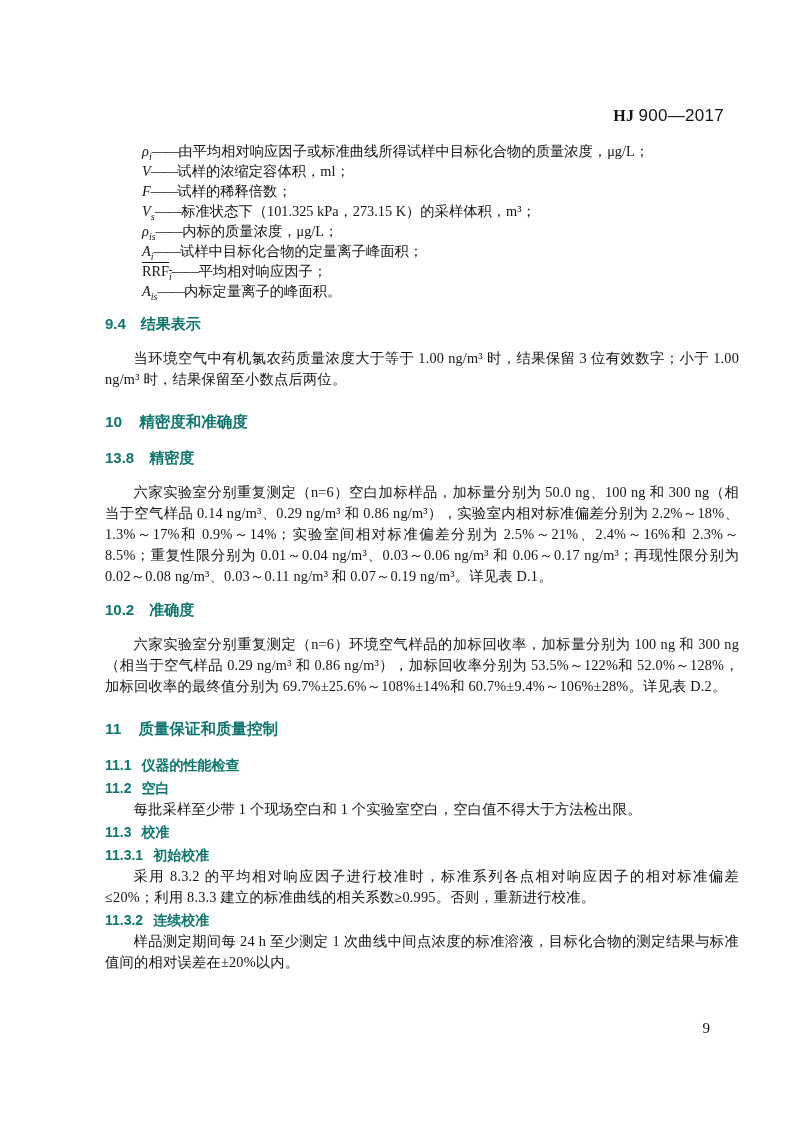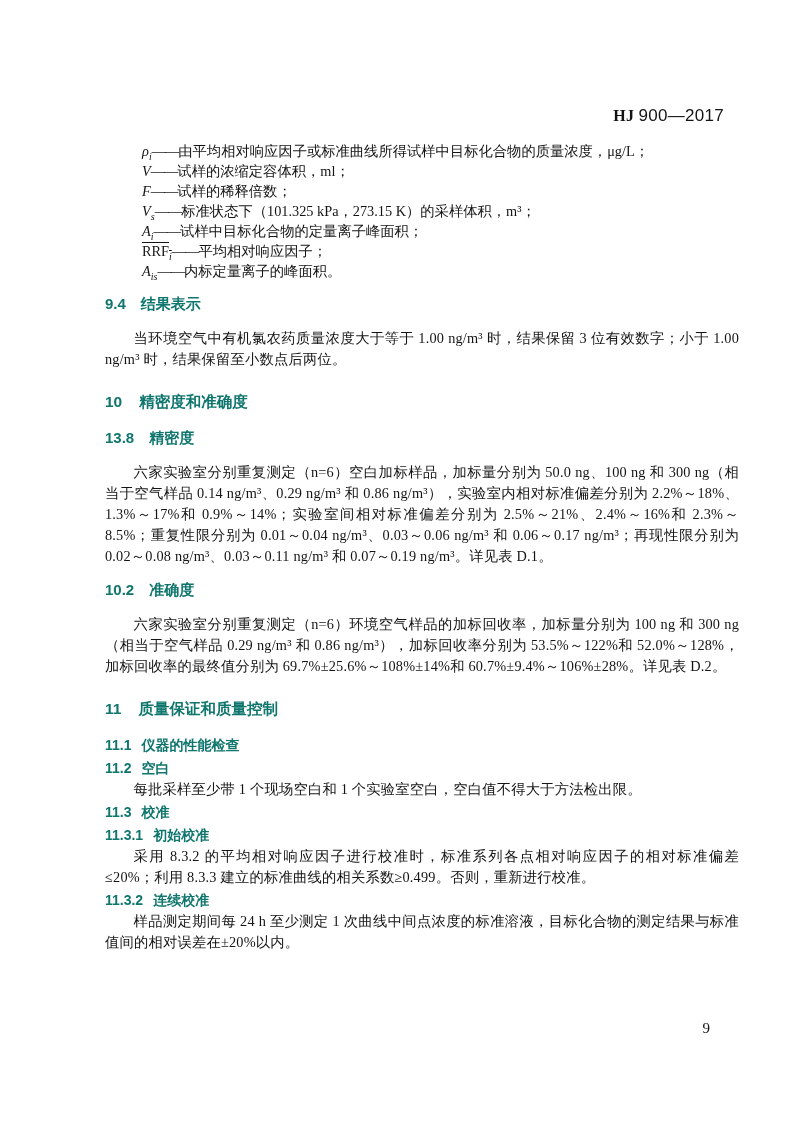--- a/index.html
+++ b/index.html
@@ -68,39 +68,40 @@
   <div class="doc-header">
     <span class="hj">HJ</span><span class="num">900—2017</span>
   </div>
 
   <div class="main">
     <div class="def-list">
         <div class="def-line"><span class="def-sym"><span>ρ</span><sub>i</sub></span><span class="def-dash">——</span><span class="def-desc">由平均相对响应因子或标准曲线所得试样中目标化合物的质量浓度，μg/L；</span></div>
         <div class="def-line"><span class="def-sym"><span>V</span></span><span class="def-dash">——</span><span class="def-desc">试样的浓缩定容体积，ml；</span></div>
         <div class="def-line"><span class="def-sym"><span>F</span></span><span class="def-dash">——</span><span class="def-desc">试样的稀释倍数；</span></div>
         <div class="def-line"><span class="def-sym"><span>V</span><sub>s</sub></span><span class="def-dash">——</span><span class="def-desc">标准状态下（101.325 kPa，273.15 K）的采样体积，m³；</span></div>
+        <div class="def-line"><span class="def-sym"><span>ρ</span><sub>is</sub></span><span class="def-dash">——</span><span class="def-desc">内标的质量浓度，μg/L；</span></div>
         <div class="def-line"><span class="def-sym"><span>A</span><sub>i</sub></span><span class="def-dash">——</span><span class="def-desc">试样中目标化合物的定量离子峰面积；</span></div>
         <div class="def-line"><span class="def-sym upright ov"><span>RRF</span><sub>i</sub></span><span class="def-dash">——</span><span class="def-desc">平均相对响应因子；</span></div>
         <div class="def-line"><span class="def-sym"><span>A</span><sub>is</sub></span><span class="def-dash">——</span><span class="def-desc">内标定量离子的峰面积。</span></div>
       </div>
     <div id="sections">
         <div class="h2"><span class="sec-num">9.4</span><span class="sec-title">结果表示</span></div>
         <p class="para">当环境空气中有机氯农药质量浓度大于等于 1.00 ng/m³ 时，结果保留 3 位有效数字；小于 1.00 ng/m³ 时，结果保留至小数点后两位。</p>
         <div class="h1"><span class="sec-num">10</span><span class="sec-title">精密度和准确度</span></div>
         <div class="h2"><span class="sec-num">13.8</span><span class="sec-title">精密度</span></div>
         <p class="para">六家实验室分别重复测定（n=6）空白加标样品，加标量分别为 50.0 ng、100 ng 和 300 ng（相当于空气样品 0.14 ng/m³、0.29 ng/m³ 和 0.86 ng/m³），实验室内相对标准偏差分别为 2.2%～18%、1.3%～17%和 0.9%～14%；实验室间相对标准偏差分别为 2.5%～21%、2.4%～16%和 2.3%～8.5%；重复性限分别为 0.01～0.04 ng/m³、0.03～0.06 ng/m³ 和 0.06～0.17 ng/m³；再现性限分别为 0.02～0.08 ng/m³、0.03～0.11 ng/m³ 和 0.07～0.19 ng/m³。详见表 D.1。</p>
         <div class="h2"><span class="sec-num">10.2</span><span class="sec-title">准确度</span></div>
         <p class="para">六家实验室分别重复测定（n=6）环境空气样品的加标回收率，加标量分别为 100 ng 和 300 ng（相当于空气样品 0.29 ng/m³ 和 0.86 ng/m³），加标回收率分别为 53.5%～122%和 52.0%～128%，加标回收率的最终值分别为 69.7%±25.6%～108%±14%和 60.7%±9.4%～106%±28%。详见表 D.2。</p>
         <div class="h1"><span class="sec-num">11</span><span class="sec-title">质量保证和质量控制</span></div>
         <div class="h3"><span class="sec-num">11.1</span><span class="sec-title">仪器的性能检查</span></div>
         <div class="h3"><span class="sec-num">11.2</span><span class="sec-title">空白</span></div>
         <p class="para">每批采样至少带 1 个现场空白和 1 个实验室空白，空白值不得大于方法检出限。</p>
         <div class="h3"><span class="sec-num">11.3</span><span class="sec-title">校准</span></div>
         <div class="h3"><span class="sec-num">11.3.1</span><span class="sec-title">初始校准</span></div>
-        <p class="para">采用 8.3.2 的平均相对响应因子进行校准时，标准系列各点相对响应因子的相对标准偏差≤20%；利用 8.3.3 建立的标准曲线的相关系数≥0.499。否则，重新进行校准。</p>
+        <p class="para">采用 8.3.2 的平均相对响应因子进行校准时，标准系列各点相对响应因子的相对标准偏差≤20%；利用 8.3.3 建立的标准曲线的相关系数≥0.995。否则，重新进行校准。</p>
         <div class="h3"><span class="sec-num">11.3.2</span><span class="sec-title">连续校准</span></div>
         <p class="para">样品测定期间每 24 h 至少测定 1 次曲线中间点浓度的标准溶液，目标化合物的测定结果与标准值间的相对误差在±20%以内。</p>
       </div>
   </div>
 
   <div class="page-number">9</div>
 
 </div>
 
 </body></html>

